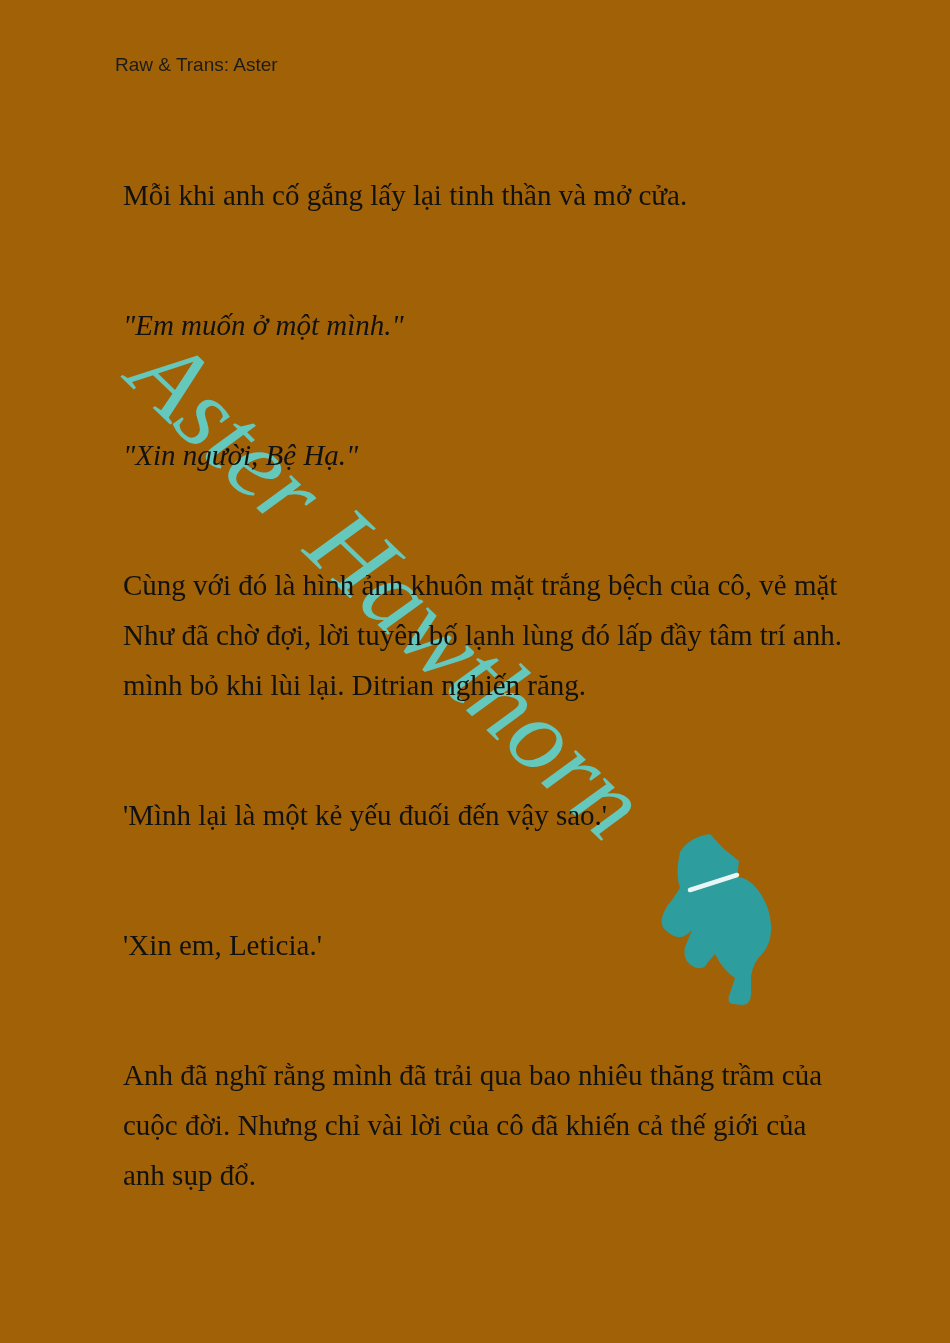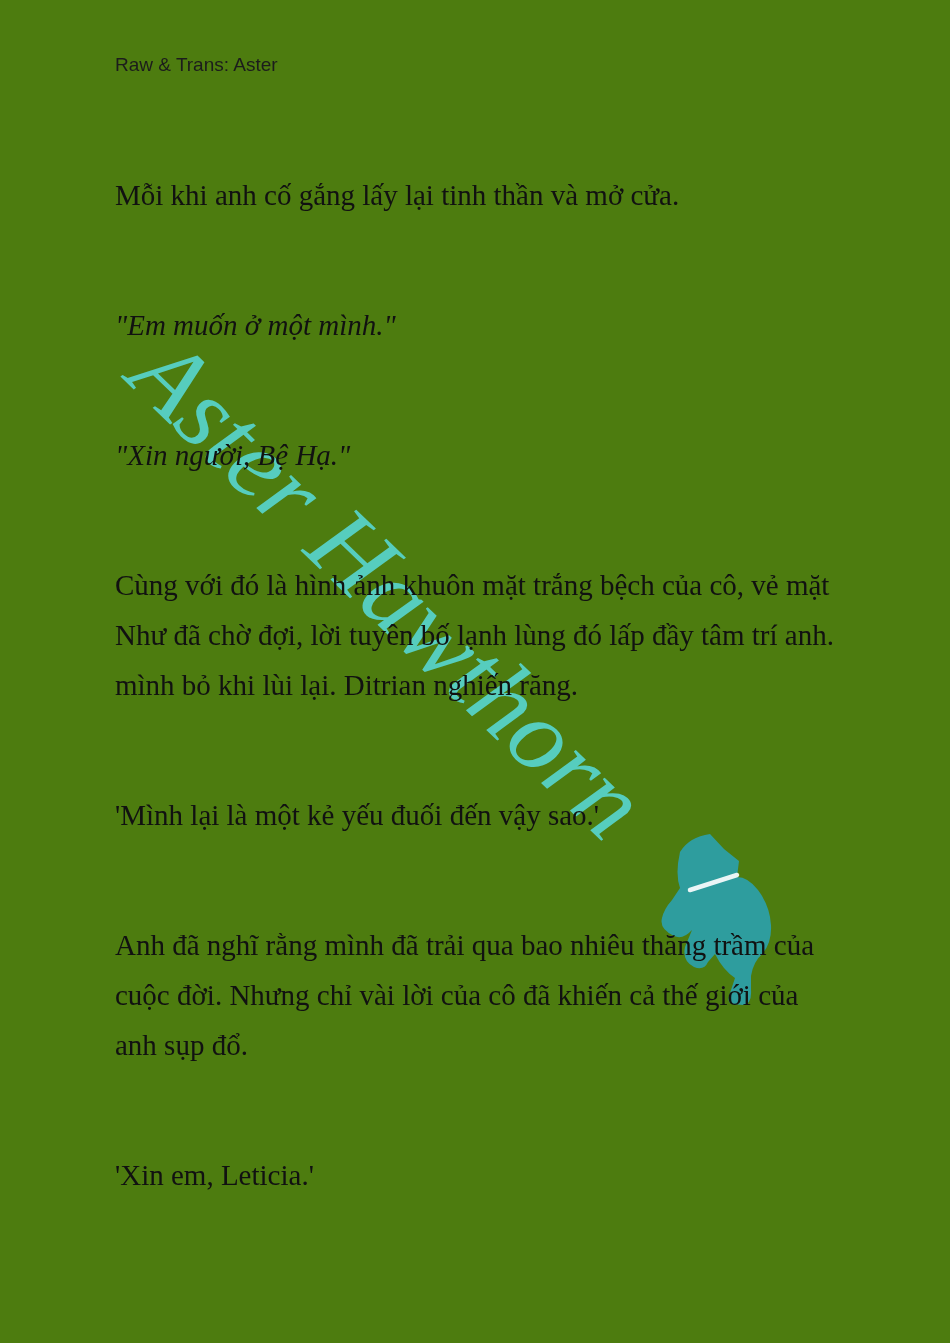--- a/index.html
+++ b/index.html
@@ -3,21 +3,21 @@
 <meta charset="utf-8">
 <style>
   html, body { margin:0; padding:0; }
   body {
     width:950px; height:1343px;
     background:#ffffff;
     position:relative;
     overflow:hidden;
     font-family:"Liberation Serif", serif;
   }
-  .page { position:absolute; inset:0; background:#4d7c0f;padding-left:11px; }
+  .page { position:absolute; inset:0; background:#a16207;padding-left:11px; }
 
   .credit {
     position:absolute; left:115px; top:54px;
     font-family:"Liberation Sans", sans-serif;
     font-size:19px; color:#1c1c1c;
     z-index:5; white-space:nowrap;
   }
 
   .watermark {
     position:absolute; left:185px; top:318px;
@@ -31,21 +31,21 @@
     pointer-events:none;
   }
 
   .cat {
     position:absolute; left:653px; top:830px;
     width:122px; height:180px;
     z-index:2;
   }
 
   .content {
-    position:absolute; left:115px; top:170px; width:760px;
+    position:absolute; left:123px; top:170px; width:760px;
     font-size:29px; color:#111111;
     z-index:4;
   }
   .content .para { margin:0 0 80px 0; line-height:50px; }
   .content .para.italic { font-style:italic; }
   .line { white-space:nowrap; }
 </style>
 </head>
 <body>
 
@@ -99,23 +99,23 @@
       <div class="line">Cùng với đó là hình ảnh khuôn mặt trắng bệch của cô, vẻ mặt</div>
       <div class="line">Như đã chờ đợi, lời tuyên bố lạnh lùng đó lấp đầy tâm trí anh.</div>
       <div class="line">mình bỏ khi lùi lại. Ditrian nghiến răng.</div>
     </div>
 
     <div class="para">
       <div class="line">'Mình lại là một kẻ yếu đuối đến vậy sao.'</div>
     </div>
 
     <div class="para">
+      <div class="line">'Xin em, Leticia.'</div>
+    </div>
+
+    <div class="para">
       <div class="line">Anh đã nghĩ rằng mình đã trải qua bao nhiêu thăng trầm của</div>
       <div class="line">cuộc đời. Nhưng chỉ vài lời của cô đã khiến cả thế giới của</div>
       <div class="line">anh sụp đổ.</div>
-    </div>
-
-    <div class="para">
-      <div class="line">'Xin em, Leticia.'</div>
     </div>
 
   </div>
 </div>
 
 </body></html>

